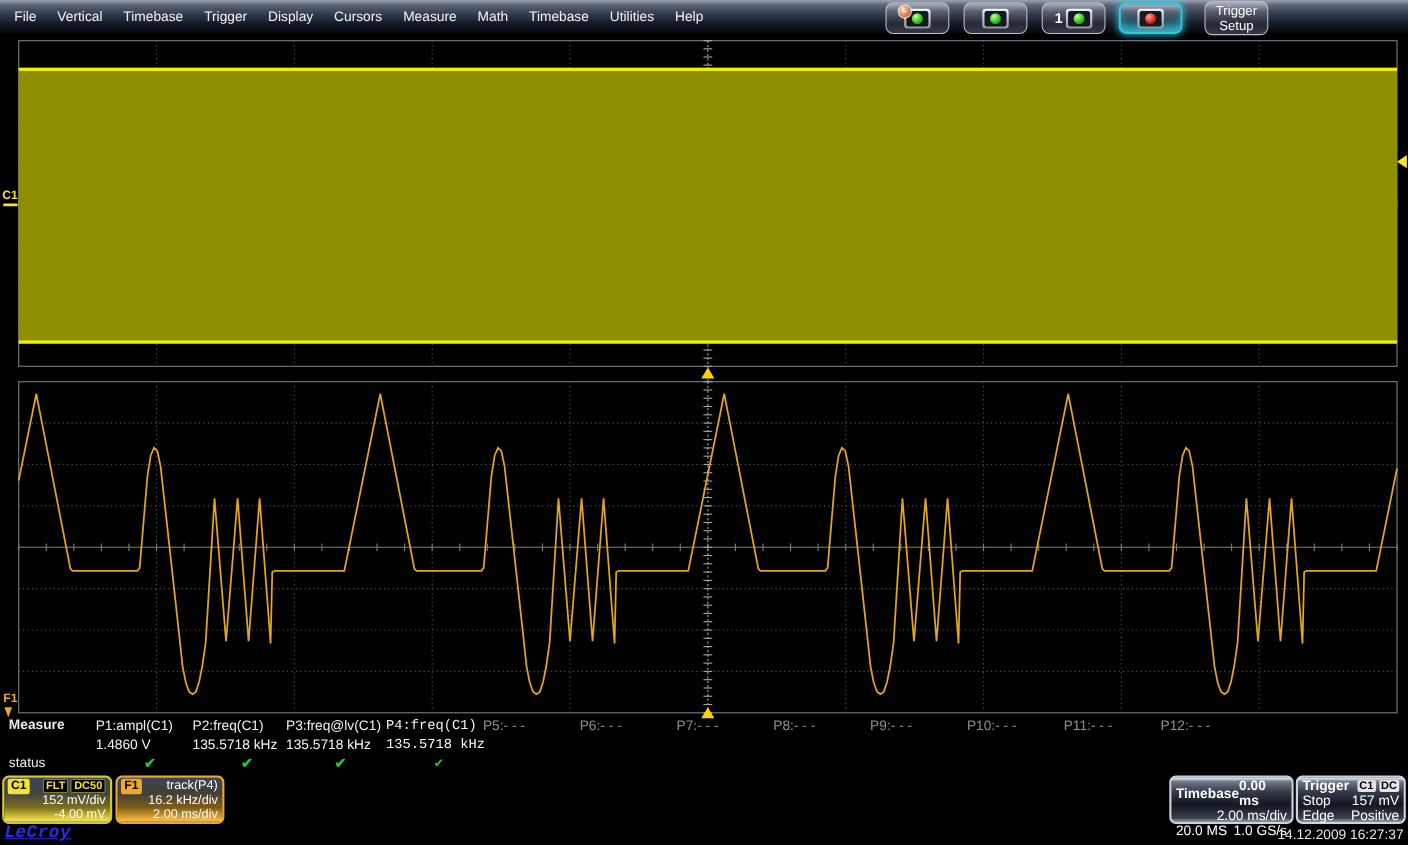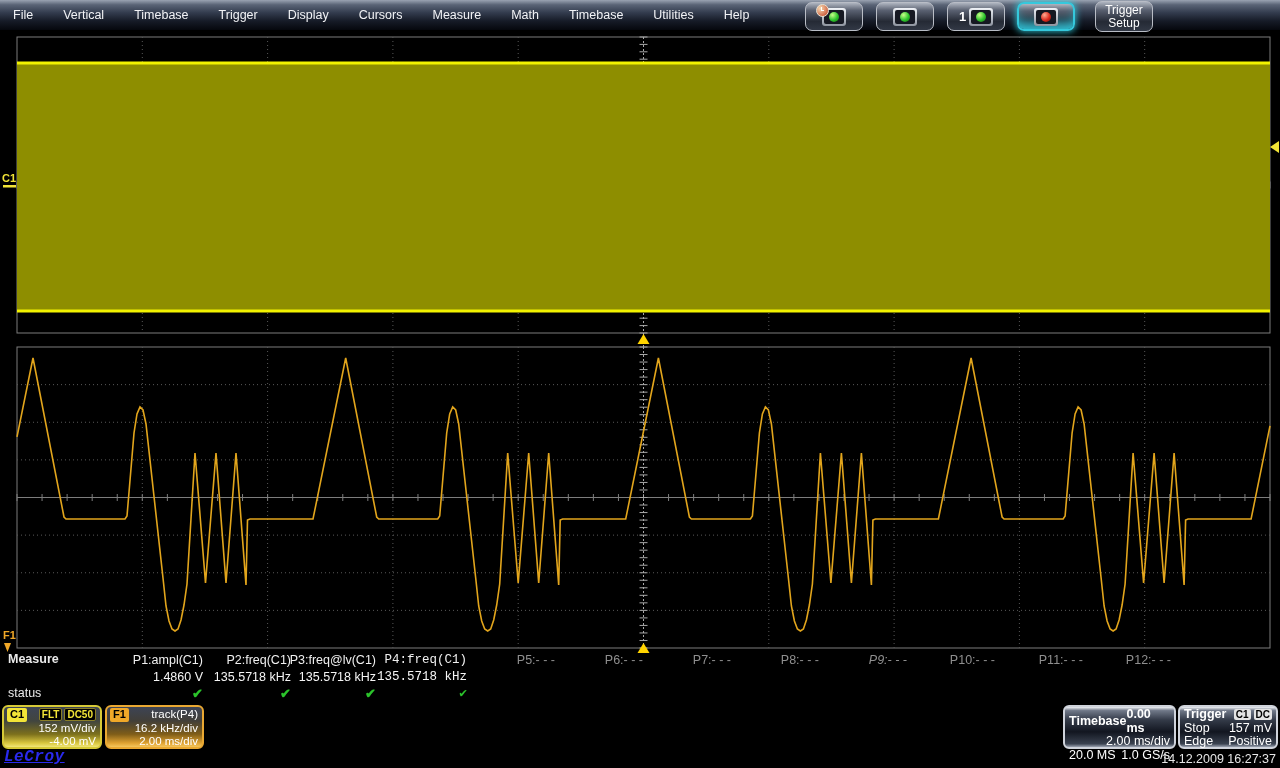--- a/index.html
+++ b/index.html
@@ -3,21 +3,21 @@
 <meta charset="utf-8">
 <style>
   html,body{margin:0;padding:0;background:#000;}
   #screen{position:relative;width:1280px;height:768px;background:#000;overflow:hidden;
           font-family:"Liberation Sans",sans-serif;color:#fff;}
 
   
   #menubar{position:absolute;left:0;top:0;width:1280px;height:30px;z-index:5;
     background:linear-gradient(180deg,#9aa3b2 0%,#5a6476 16%,#333c4e 42%,#161b27 70%,#05070d 100%);
     display:flex;align-items:center;}
-  #menu-items{display:flex;gap:30px;padding-left:13px;}
+  #menu-items{display:flex;gap:19px;padding-left:13px;}
   .menu-item{font-size:12.5px;color:#f2f3f6;cursor:default;}
 
   .tbtn{position:absolute;top:2px;width:58px;height:29px;border:1px solid #b9bdc6;border-radius:7px;
     background:linear-gradient(180deg,#aeb4bf 0%,#596070 28%,#252a35 68%,#323845 100%);
     display:flex;align-items:center;justify-content:center;box-sizing:border-box;}
   .tbtn.active{border:2px solid var(--cyan);
     box-shadow:0 0 7px 1px rgba(50,205,225,.85), inset 0 -11px 12px -5px rgba(45,200,220,.95);}
   .monitor{position:relative;width:24px;height:18px;border-radius:3px;padding:2px;box-sizing:border-box;
     background:linear-gradient(180deg,#eef1f6,#8d939e);display:inline-block;}
   .scr{display:flex;align-items:center;justify-content:center;width:100%;height:100%;
@@ -38,21 +38,21 @@
   .gridlabel{position:absolute;z-index:2;font-size:11px;font-weight:bold;}
   #c1-label{left:2px;top:172px;color:var(--c1);}
   #f1-label{left:3px;top:629px;color:var(--f1);}
 
   
   #measure-panel{position:absolute;left:0;top:0;width:1280px;height:768px;z-index:3;pointer-events:none;}
   .mrowlab{position:absolute;left:8px;font-size:12.5px;color:#e9e9e9;}
   #mrow-measure{top:652px;font-weight:bold;}
   #mrow-value{top:669px;margin-top:44px;}
   #mrow-status{top:686px;}
-  .mcol{position:absolute;top:652px;width:116px;text-align:right;}
+  .mcol{position:absolute;top:652px;width:116px;text-align:left;}
   .plabel{height:17px;line-height:17px;font-size:12.5px;color:#f0f0f0;white-space:nowrap;}
   .mcol.muted .plabel{color:#8f8f8f;}
   .pvalue{height:17px;line-height:17px;font-size:12.5px;color:#f5f5f5;white-space:nowrap;}
   .pstatus{height:16px;line-height:15px;font-size:13px;font-weight:bold;color:var(--ok);padding-left:44px;}
 
   
   .descbox{position:absolute;top:705px;height:44px;border-radius:6px;box-sizing:border-box;
     padding:1px 4px 2px 3px;z-index:4;font-size:11.5px;line-height:13.5px;color:#fff;}
   #c1-box{left:2px;width:100px;border:2px solid #d6c937;
     background:linear-gradient(180deg,#3d4455 0%,#41453f 35%,#7c701c 68%,#d9c73e 90%,#f0e678 100%);}
@@ -408,21 +408,21 @@
         <div class="mcol muted" style="left: 615px;">
           <div class="plabel">P7:- - -</div>
           <div class="pvalue"></div>
           <div class="pstatus"></div>
         </div>
         <div class="mcol muted" style="left: 703px;">
           <div class="plabel">P8:- - -</div>
           <div class="pvalue"></div>
           <div class="pstatus"></div>
         </div>
-        <div class="mcol muted" style="left: 791px; font-style: italic;">
+        <div class="mcol muted" style="left: 791px;">
           <div class="plabel">P9:- - -</div>
           <div class="pvalue"></div>
           <div class="pstatus"></div>
         </div>
         <div class="mcol muted" style="left: 879px;">
           <div class="plabel">P10:- - -</div>
           <div class="pvalue"></div>
           <div class="pstatus"></div>
         </div>
         <div class="mcol muted" style="left: 967px;">

